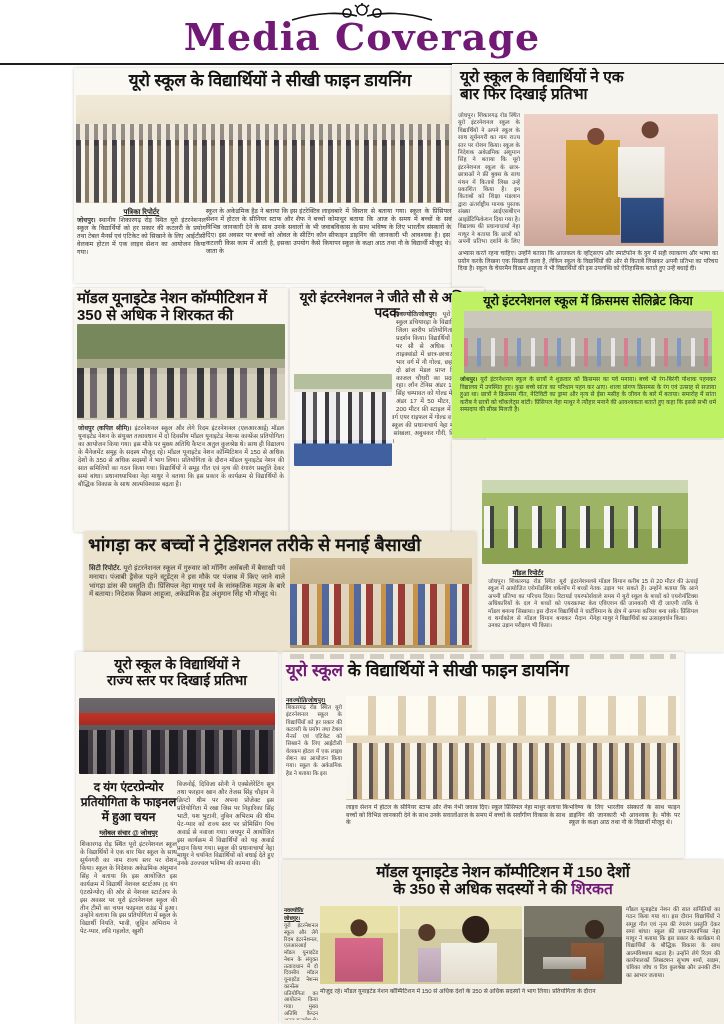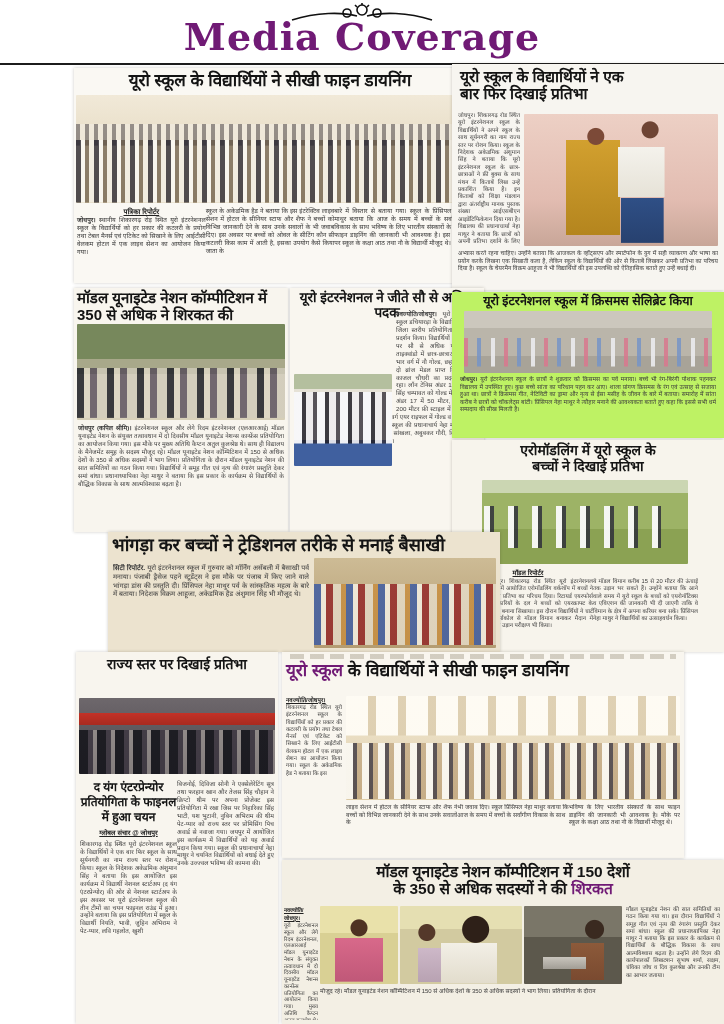--- a/index.html
+++ b/index.html
@@ -140,43 +140,40 @@
   <div class="clip" style="left:452px;top:292px;width:272px;height:146px;background:#bef264;">
     <div class="hl" style="font-size:12.5px;text-align:center;padding-top:2px;">यूरो इंटरनेशनल स्कूल में क्रिसमस सेलिब्रेट किया</div>
     <div class="ph ph-xmas" style="left:12px;top:19px;width:248px;height:62px;"></div>
     <div class="jt" style="position:absolute;left:8px;top:84px;width:256px;height:58px;font-size:5.9px;overflow:hidden;">
       <b>जोधपुर।</b>
       <span>यूरो इंटरनेशनल स्कूल के छात्रों ने शुक्रवार को क्रिसमस का पर्व मनाया। बच्चे भी रंग-बिरंगी पोशाक पहनकर विद्यालय में उपस्थित हुए। कुछ बच्चे सांता का परिधान पहन कर आए। शाला प्रांगण क्रिसमस के रंग एवं उत्साह से सजाया हुआ था। छात्रों ने क्रिसमस गीत, नेटिविटी का ड्रामा और नृत्य से ईसा मसीह के जीवन के बारे में बताया। समारोह में सांता करीब ने छात्रों को चॉकलेट्स बांटी। प्रिंसिपल नेहा माथुर ने त्यौहार मनाने की आवश्यकता बताते हुए कहा कि इससे सभी धर्म सम्प्रदाय की सीख मिलती है।</span>
     </div>
   </div>
 
   <div class="clip" style="left:452px;top:440px;width:272px;height:212px;background:#f7f4ec;">
-    <div class="hl" style="font-size:14px;text-align:center;padding-top:3px;">
-      <div>एरोमॉडलिंग में यूरो स्कूल के</div>
-      <div>बच्चों ने दिखाई प्रतिभा</div>
-    </div>
     <div class="ph ph-aero" style="left:30px;top:40px;width:206px;height:84px;"></div>
     <span class="rep" style="position:absolute;left:36px;top:128px;width:80px;font-size:6.5px;">मॉडल रिपोर्टर</span>
     <div class="cols" style="position:absolute;left:36px;top:138px;width:210px;height:68px;">
       <div class="jt" style="font-size:5.8px;overflow:hidden;">जोधपुर। शिकारगढ़ रोड स्थित यूरो इंटरनेशनल स्कूल में आयोजित एरोमॉडलिंग वर्कशॉप में बच्चों ने अपनी प्रतिभा का परिचय दिया। रिटायर्ड एयरफोर्स अधिकारियों के दल ने बच्चों को एयरक्राफ्ट के मॉडल बनाना सिखाया। इस दौरान विद्यार्थियों ने चार्ट व थर्माकोल से मॉडल विमान बनाकर मैदान में उनका उड़ान परीक्षण भी किया।</div>
       <div class="jt" style="font-size:5.8px;overflow:hidden;">ये मॉडल विमान करीब 15 से 20 मीटर की ऊंचाई तक उड़ान भर सकते हैं। उन्होंने बताया कि आने वाले समय में यूरो स्कूल के बच्चों को एयरोनॉटिक्स व एविएशन की जानकारी भी दी जाएगी ताकि वे विमान के क्षेत्र में अपना करियर बना सकें। प्रिंसिपल नेहा माथुर ने विद्यार्थियों का उत्साहवर्धन किया।</div>
     </div>
   </div>
 
-  <div class="clip" style="left:84px;top:532px;width:392px;height:120px;background:#ece3cf;margin-left:24px;">
+  <div class="clip" style="left:84px;top:532px;width:392px;height:120px;background:#ece3cf;">
     <div class="hl" style="font-size:18px;padding:3px 4px 0 4px;white-space:nowrap;">भांगड़ा कर बच्चों ने ट्रेडिशनल तरीके से मनाई बैसाखी</div>
     <div class="jt" style="position:absolute;left:5px;top:32px;width:196px;height:84px;font-size:6.9px;overflow:hidden;">
       <b>सिटी रिपोर्टर.</b>
       <span>यूरो इंटरनेशनल स्कूल में गुरुवार को मॉर्निंग असेंबली में बैसाखी पर्व मनाया। पंजाबी ड्रैसेज पहने स्टूडेंट्स ने इस मौके पर पंजाब में किए जाने वाले भांगड़ा डांस की प्रस्तुति दी। प्रिंसिपल नेहा माथुर पर्व के सांस्कृतिक महत्व के बारे में बताया। निदेशक विक्रम आहूजा, अकेडमिक हैड अंशुमान सिंह भी मौजूद थे।</span>
     </div>
     <div class="ph ph-bhangra" style="left:206px;top:26px;width:182px;height:90px;"></div>
   </div>
 
   <div class="clip" style="left:76px;top:652px;width:202px;height:372px;background:#f8f5ee;">
     <div class="hl" style="font-size:14px;text-align:center;padding-top:5px;">
+      <div>यूरो स्कूल के विद्यार्थियों ने</div>
       <div>राज्य स्तर पर दिखाई प्रतिभा</div>
     </div>
     <div class="ph ph-award" style="left:3px;top:46px;width:196px;height:76px;"></div>
     <div class="cols" style="position:absolute;left:4px;top:128px;width:194px;height:240px;">
       <div>
         <div class="hl" style="font-size:12px;text-align:center;line-height:1.25;">द यंग एंटरप्रेन्योर प्रतियोगिता के फाइनल में हुआ चयन</div>
         <span class="rep" style="font-size:6.6px;margin:3px 0;">ग्लोबल संचार @ जोधपुर</span>
         <div class="jt" style="font-size:6.2px;overflow:hidden;max-height:158px;">शिकारगढ़ रोड़ स्थित यूरो इंटरनेशनल स्कूल के विद्यार्थियों ने एक बार फिर स्कूल के साथ सूर्यनगरी का नाम राज्य स्तर पर रोशन किया। स्कूल के निदेशक अकेडमिक अंशुमान सिंह ने बताया कि इस आयोजित इस कार्यक्रम में विद्यार्थी नेशनल स्टार्टअप (द यंग एंटरप्रेन्योर) की ओर से नेशनल स्टार्टअप के इस अवसर पर यूरो इंटरनेशनल स्कूल की तीन टीमों का चयन फाइनल राउंड में हुआ। उन्होंने बताया कि इस प्रतियोगिता में स्कूल के विद्यार्थी नियति, भावी, जुहिन अभिराम ने पेट-प्यार, लवि गहलोत, खुशी</div>
       </div>
       <div class="jt" style="font-size:6.2px;overflow:hidden;">बिजनोई, दिविजा सोनी ने एक्सेलेरेटिंग सूत्र तथा फरहान खान और तेजस सिंह चौहान ने क्रिप्टो थीम पर अपना प्रोजेक्ट इस प्रतियोगिता में रखा जिस पर निहारिका सिंह भाटी, यश भुटानी, नुबिन अभिराम की थीम पेट-प्यार को राज्य स्तर पर प्रोमिसिंग पिच अवार्ड से नवाजा गया। जयपुर में आयोजित इस कार्यक्रम में विद्यार्थियों को यह अवार्ड प्रदान किया गया। स्कूल की प्रधानाचार्या नेहा माथुर ने चयनित विद्यार्थियों को बधाई देते हुए उनके उज्ज्वल भविष्य की कामना की।</div>

